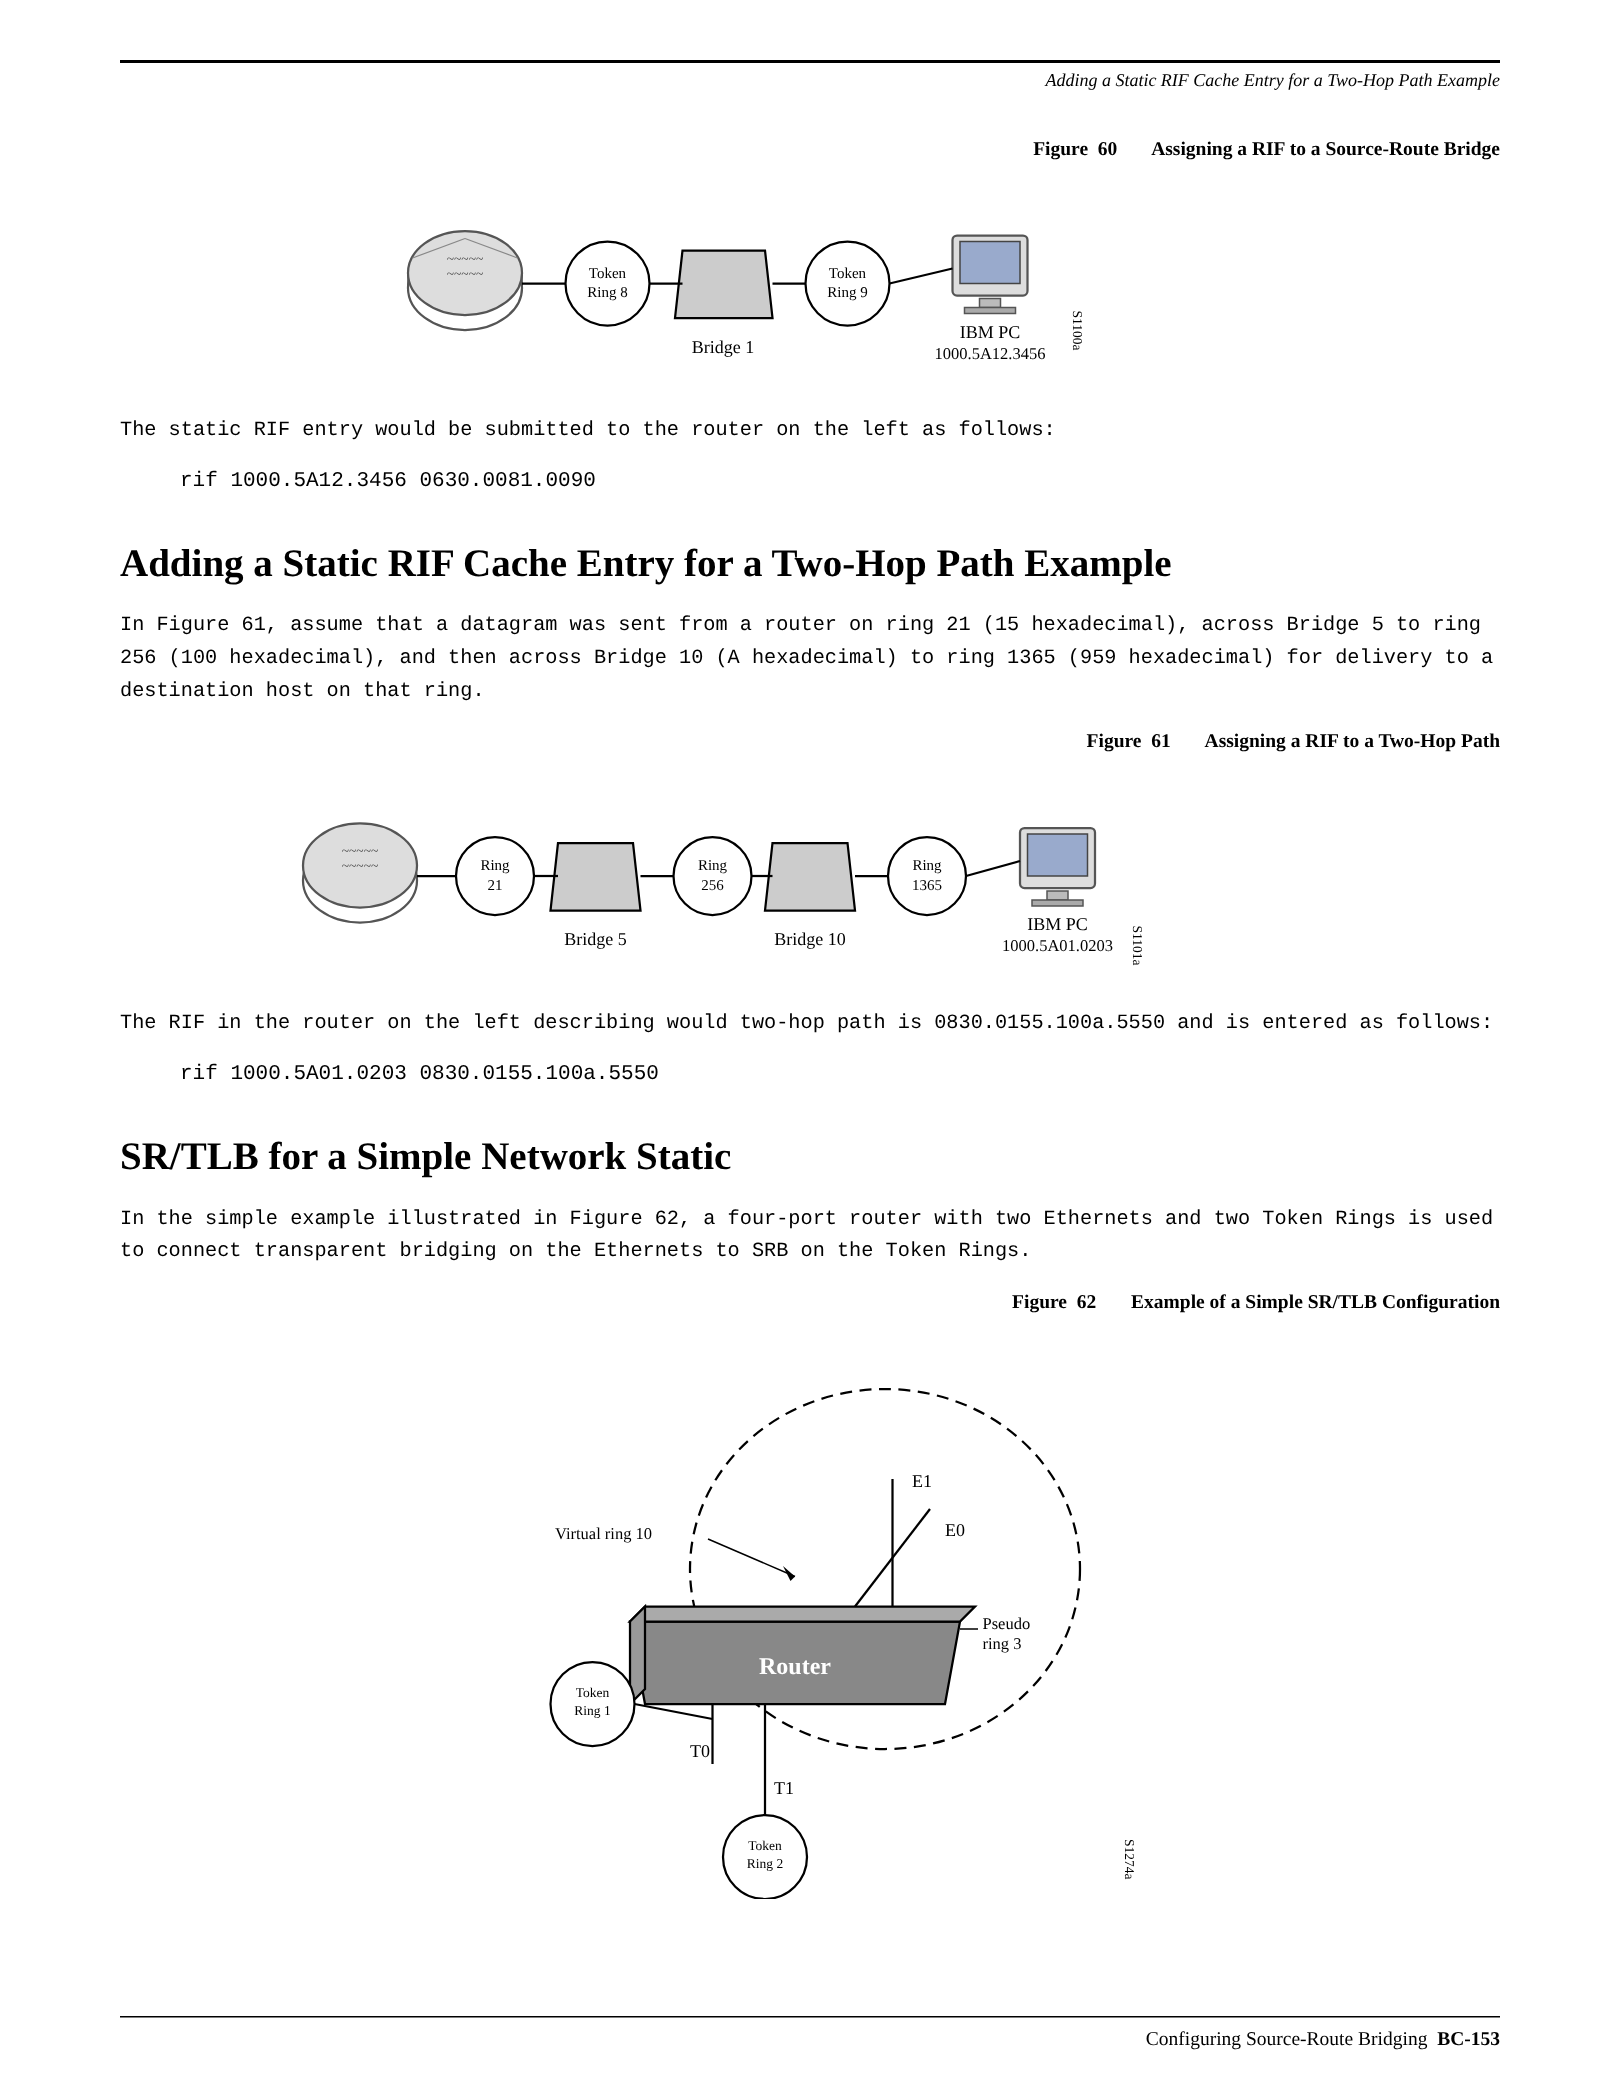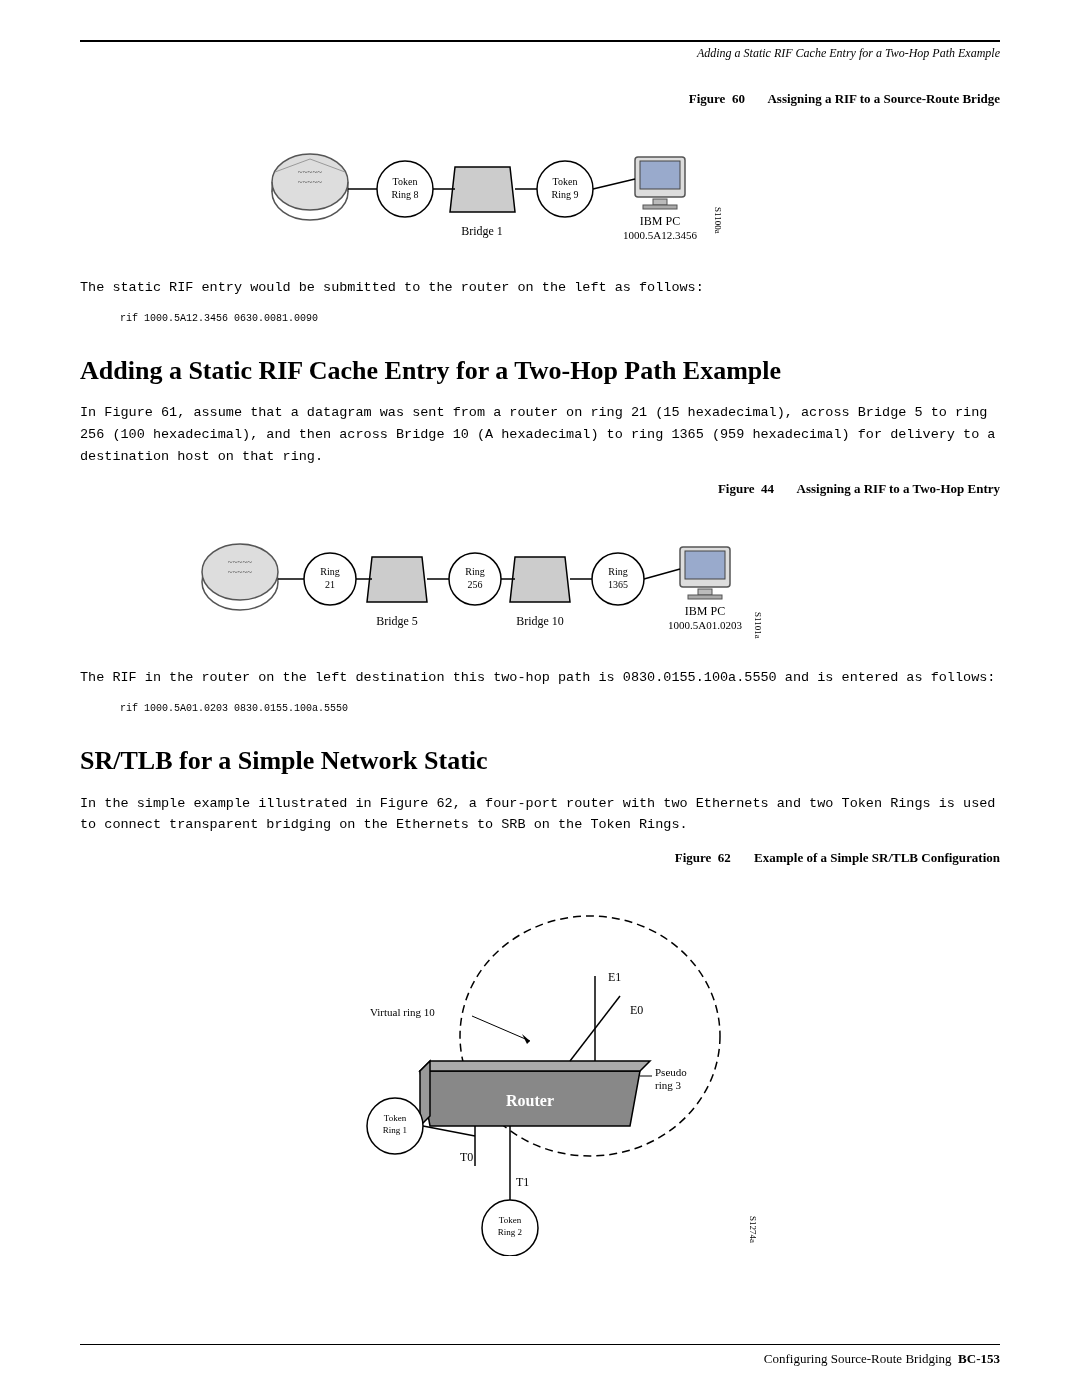--- a/index.html
+++ b/index.html
@@ -46,21 +46,21 @@
       line-height: 1.3;
     }
     .body-text {
       font-size: 13.5px;
       line-height: 1.6;
       margin-bottom: 14px;
       font-family: Liberation Mono, monospace;
     }
     .code-block {
       font-family: Courier New, monospace;
-      font-size: 10px;
+      font-size: 14px;
       margin: 12px 0 12px 40px;
       white-space: pre;
     }
     
     .fig60 {
       width: 560px;
       height: 160px;
       margin: 0 auto;
       position: relative;
     }
@@ -162,22 +162,22 @@
 
   <p class="body-text">The static RIF entry would be submitted to the router on the left as follows:</p>
 
   <div class="code-block">rif 1000.5A12.3456 0630.0081.0090</div>
 
   <h2 class="section-title">Adding a Static RIF Cache Entry for a Two-Hop Path Example</h2>
 
   <p class="body-text">In Figure 61, assume that a datagram was sent from a router on ring 21 (15 hexadecimal), across Bridge 5 to ring 256 (100 hexadecimal), and then across Bridge 10 (A hexadecimal) to ring 1365 (959 hexadecimal) for delivery to a destination host on that ring.</p>
 
   <div class="figure-label">
-    <span class="fig-num"><span>Figure</span>&nbsp;&nbsp;<span>44</span></span>
-    <span>Assigning a RIF to a Two-Hop Entry</span>
+    <span class="fig-num"><span>Figure</span>&nbsp;&nbsp;<span>61</span></span>
+    <span>Assigning a RIF to a Two-Hop Path</span>
   </div>
 
   <div class="figure-container fig61">
     <svg width="700" height="160">
 
       <ellipse cx="50" cy="75" rx="38" ry="28" fill="none" stroke="#555" stroke-width="1.5"></ellipse>
       <ellipse cx="50" cy="65" rx="38" ry="28" fill="#ddd" stroke="#555" stroke-width="1.5"></ellipse>
       <text x="50" y="68" text-anchor="middle" font-size="9" fill="#444">~~~~~</text>
       <text x="50" y="58" text-anchor="middle" font-size="9" fill="#444">~~~~~</text>
 
@@ -209,21 +209,21 @@
       <rect x="508" y="82" width="14" height="6" fill="#bbb" stroke="#555" stroke-width="1"></rect>
       <rect x="498" y="88" width="34" height="4" fill="#aaa" stroke="#555" stroke-width="1"></rect>
       <text x="515" y="108" text-anchor="middle" font-size="12" font-family="Times New Roman,serif">IBM PC</text>
       <text x="515" y="122" text-anchor="middle" font-size="11" font-family="Times New Roman,serif">1000.5A01.0203</text>
       <line x1="454" y1="72" x2="490" y2="62" stroke="#000" stroke-width="1.5"></line>
 
       <text x="565" y="105" font-size="9" font-family="Arial,sans-serif" transform="rotate(90,565,105)">S1101a</text>
     </svg>
   </div>
 
-  <p class="body-text">The RIF in the router on the left destination this two-hop path is 0830.0155.100a.5550 and is entered as follows:</p>
+  <p class="body-text">The RIF in the router on the left describing would two-hop path is 0830.0155.100a.5550 and is entered as follows:</p>
 
   <div class="code-block">rif 1000.5A01.0203 0830.0155.100a.5550</div>
 
   <h2 class="section-title">SR/TLB for a Simple Network Static</h2>
 
   <p class="body-text">In the simple example illustrated in Figure 62, a four-port router with two Ethernets and two Token Rings is used to connect transparent bridging on the Ethernets to SRB on the Token Rings.</p>
 
   <div class="figure-label">
     <span class="fig-num"><span>Figure</span>&nbsp;&nbsp;<span>62</span></span>
     <span>Example of a Simple SR/TLB Configuration</span>

